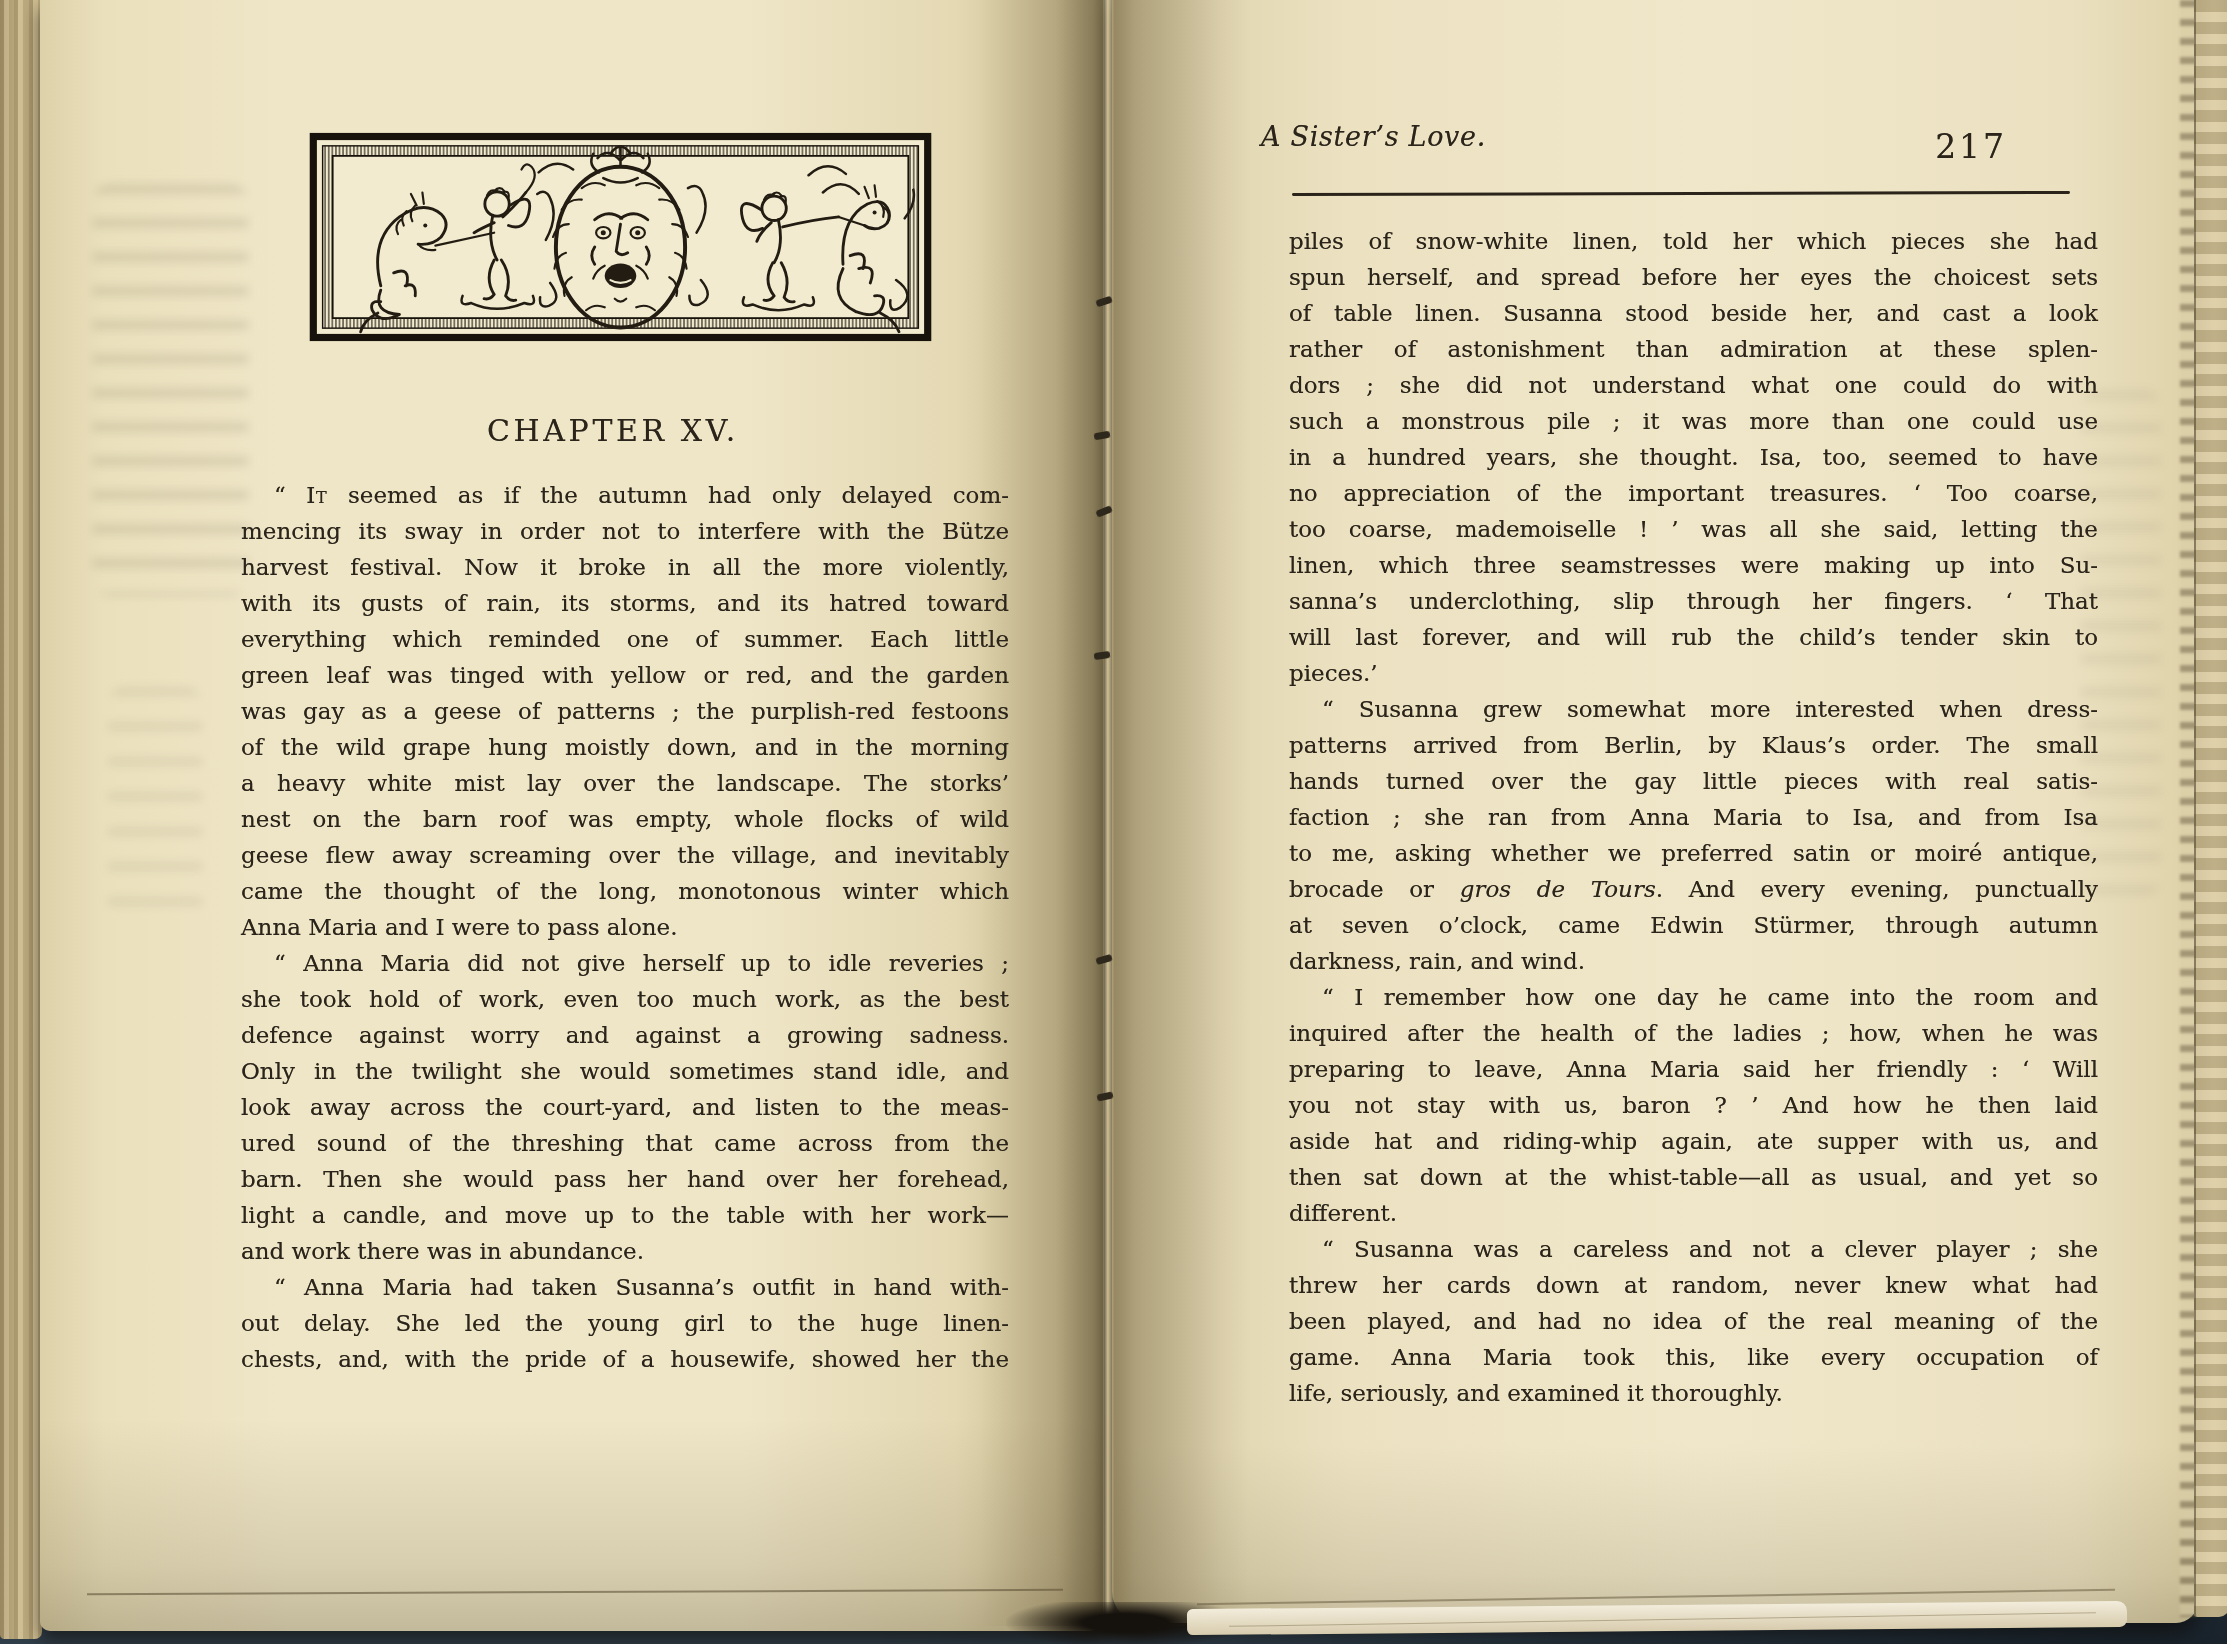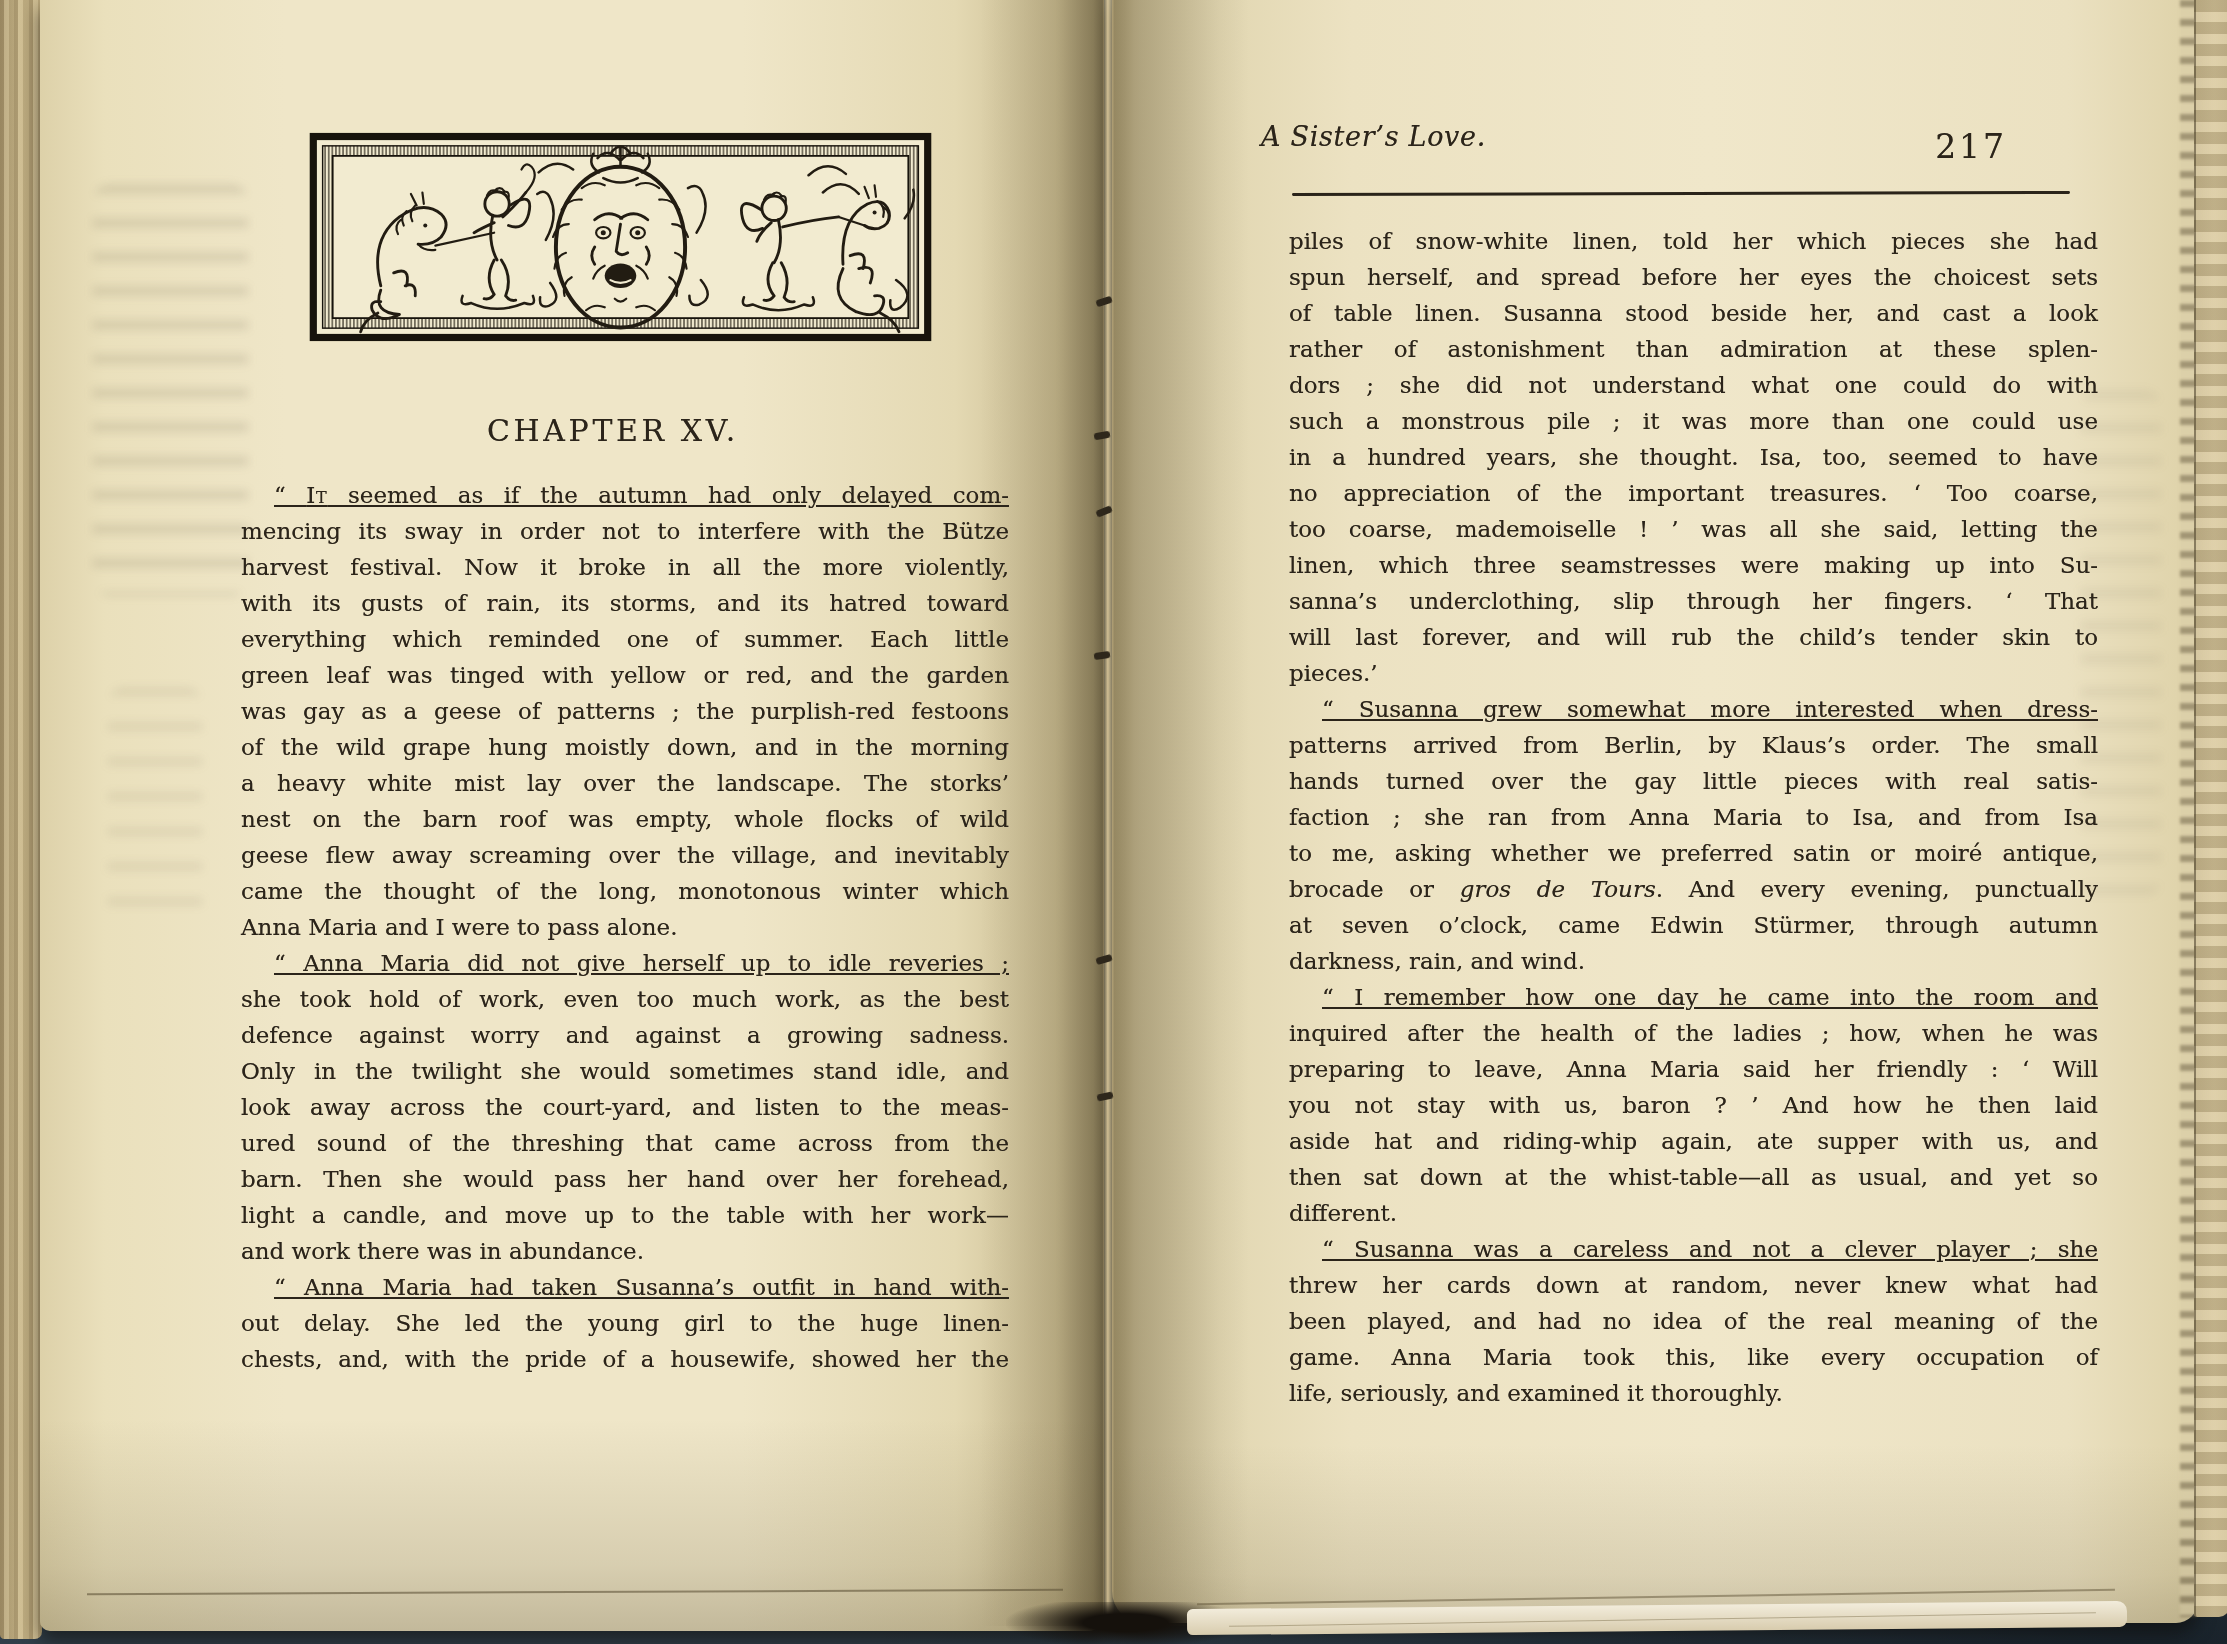--- a/index.html
+++ b/index.html
@@ -75,21 +75,21 @@
     font-size:30px;letter-spacing:3.6px;line-height:43px;
   }
   .textblock{position:absolute;font-size:23px;}
   .textblock-left{left:241px;top:477px;width:768px;}
   .textblock-right{left:1261px;top:223px;width:809px;margin-left:28px;}
   .line{
     white-space:nowrap;line-height:36px;height:36px;
     text-align:justify;text-align-last:justify;text-justify:inter-word;
   }
   .line.last{text-align-last:left;}
-  .line.indent{text-indent:33px;text-decoration:underline;}
+  .line.indent{text-indent:33px;}
   .sc{font-variant:small-caps;letter-spacing:0.7px;}
   .running-head{
     position:absolute;left:1261px;top:121px;width:809px;text-align:left;
     font-style:italic;font-size:27px;letter-spacing:0.7px;
   }
   .page-number{
     position:absolute;left:1924px;top:127px;width:94px;text-align:center;
     font-size:33px;letter-spacing:2.9px;
   }
   .header-rule{

